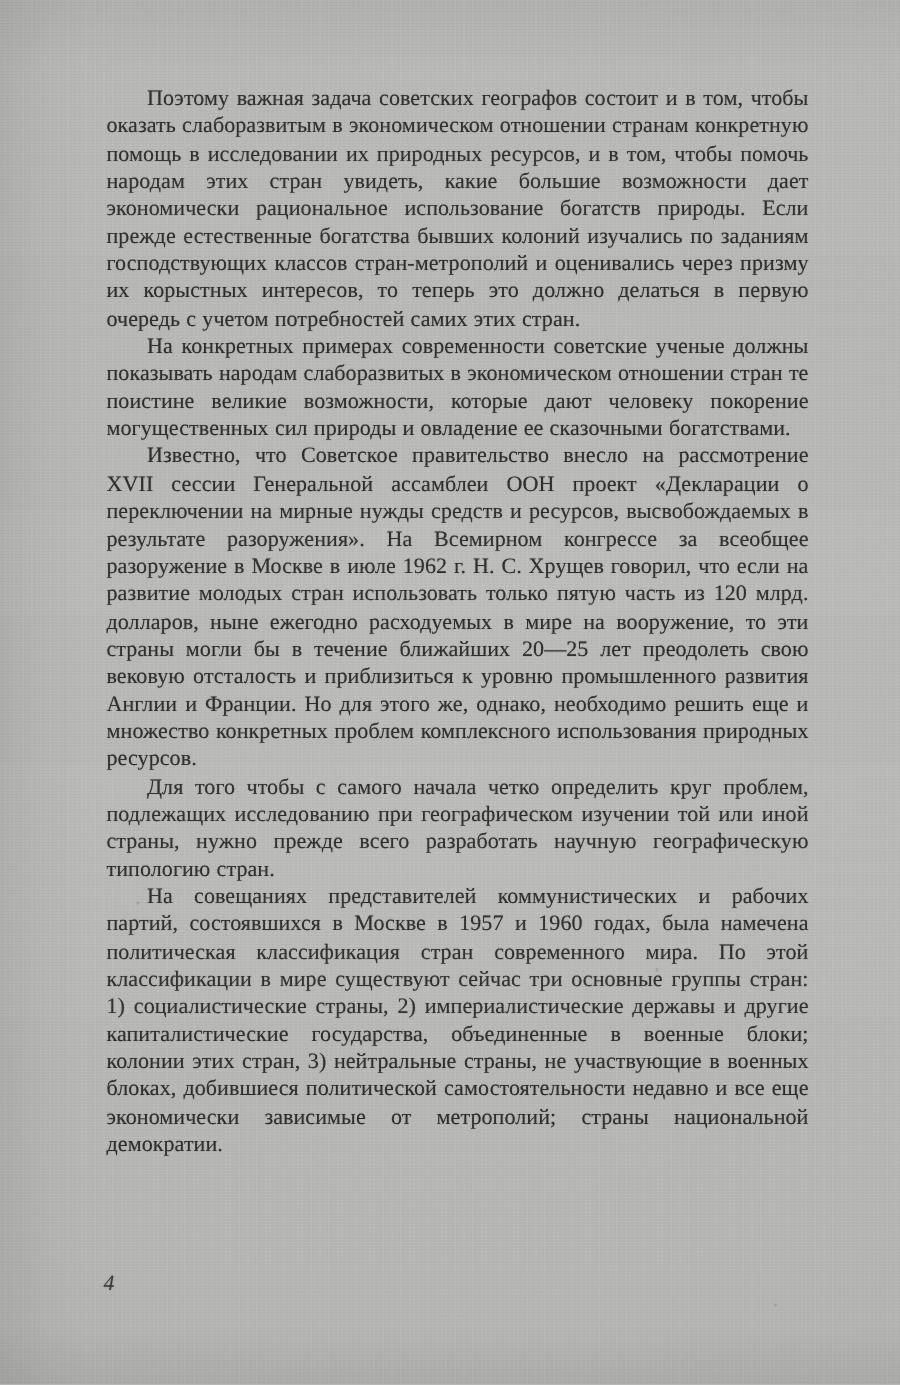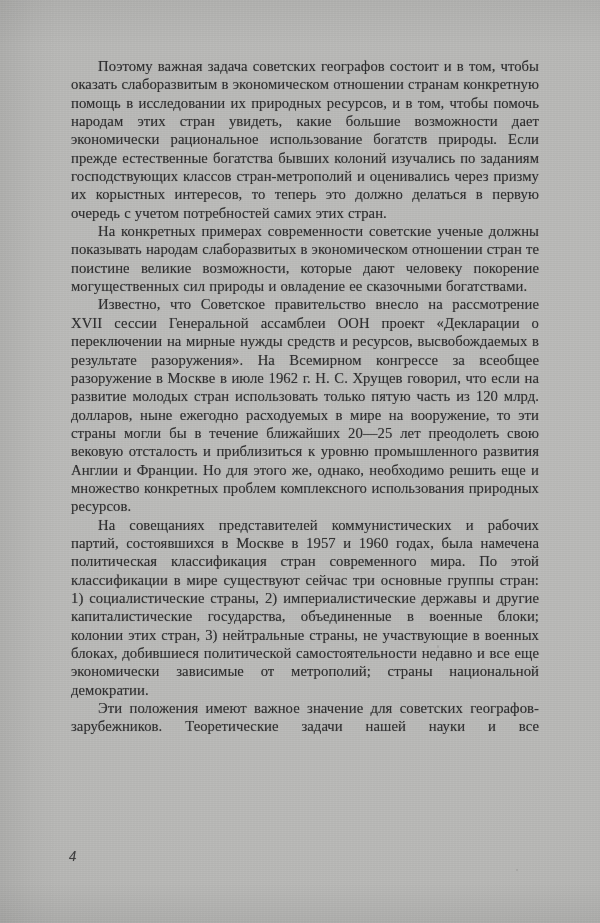--- a/index.html
+++ b/index.html
@@ -115,20 +115,20 @@
 
   <div class="speck" style="left:148px;top:252px;width:2px;height:2px;"></div>
   <div class="speck" style="left:437px;top:645px;width:2px;height:3px;"></div>
   <div class="speck" style="left:516px;top:869px;width:2px;height:2px;"></div>
   <div class="speck" style="left:91px;top:601px;width:2px;height:2px;"></div>
 
   <div class="text-column">
     <p class="para">Поэтому важная задача советских географов состоит и в том, чтобы оказать слаборазвитым в экономическом отношении странам конкретную помощь в исследовании их природных ресурсов, и в том, чтобы помочь народам этих стран увидеть, какие большие возможности дает экономически рациональное использование богатств природы. Если прежде естественные богатства бывших колоний изучались по заданиям господствующих классов стран-метрополий и оценивались через призму их корыстных интересов, то теперь это должно делаться в первую очередь с учетом потребностей самих этих стран.</p>
     <p class="para">На конкретных примерах современности советские ученые должны показывать народам слаборазвитых в экономическом отношении стран те поистине великие возможности, которые дают человеку покорение могущественных сил природы и овладение ее сказочными богатствами.</p>
     <p class="para">Известно, что Советское правительство внесло на рассмотрение XVII сессии Генеральной ассамблеи ООН проект «Декларации о переключении на мирные нужды средств и ресурсов, высвобождаемых в результате разоружения». На Всемирном конгрессе за всеобщее разоружение в Москве в июле 1962 г. Н. С. Хрущев говорил, что если на развитие молодых стран использовать только пятую часть из 120 млрд. долларов, ныне ежегодно расходуемых в мире на вооружение, то эти страны могли бы в течение ближайших 20—25 лет преодолеть свою вековую отсталость и приблизиться к уровню промышленного развития Англии и Франции. Но для этого же, однако, необходимо решить еще и множество конкретных проблем комплексного использования природных ресурсов.</p>
+    <p class="para">Для того чтобы с самого начала четко определить круг проблем, подлежащих исследованию при географическом изучении той или иной страны, нужно прежде всего разработать научную географическую типологию стран.</p>
     <p class="para">На совещаниях представителей коммунистических и рабочих партий, состоявшихся в Москве в 1957 и 1960 годах, была намечена политическая классификация стран современного мира. По этой классификации в мире существуют сейчас три основные группы стран: 1) социалистические страны, 2) империалистические державы и другие капиталистические государства, объединенные в военные блоки; колонии этих стран, 3) нейтральные страны, не участвующие в военных блоках, добившиеся политической самостоятельности недавно и все еще экономически зависимые от метрополий; страны национальной демократии.</p>
-    <p class="para justify-last">Эти положения имеют важное значение для советских географов-зарубежников. Теоретические задачи нашей науки и все</p>
   </div>
 
   <div class="page-number">4</div>
 
   <div class="scan-grain"></div>
 </div>
 
 </body></html>

